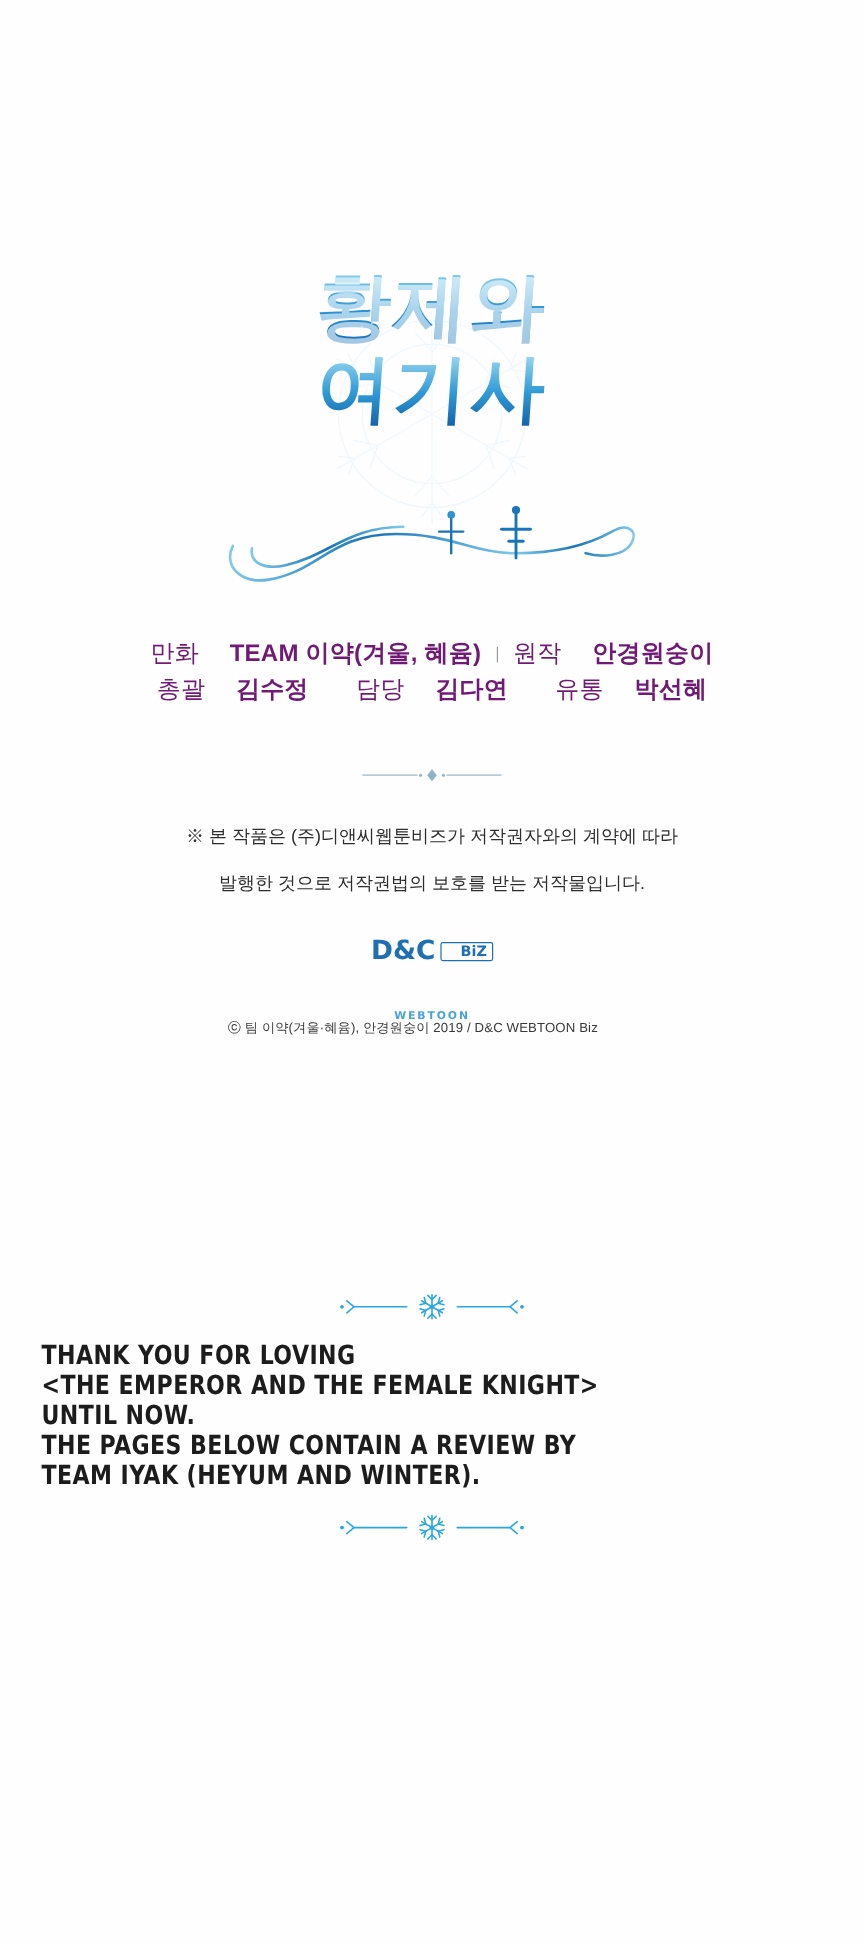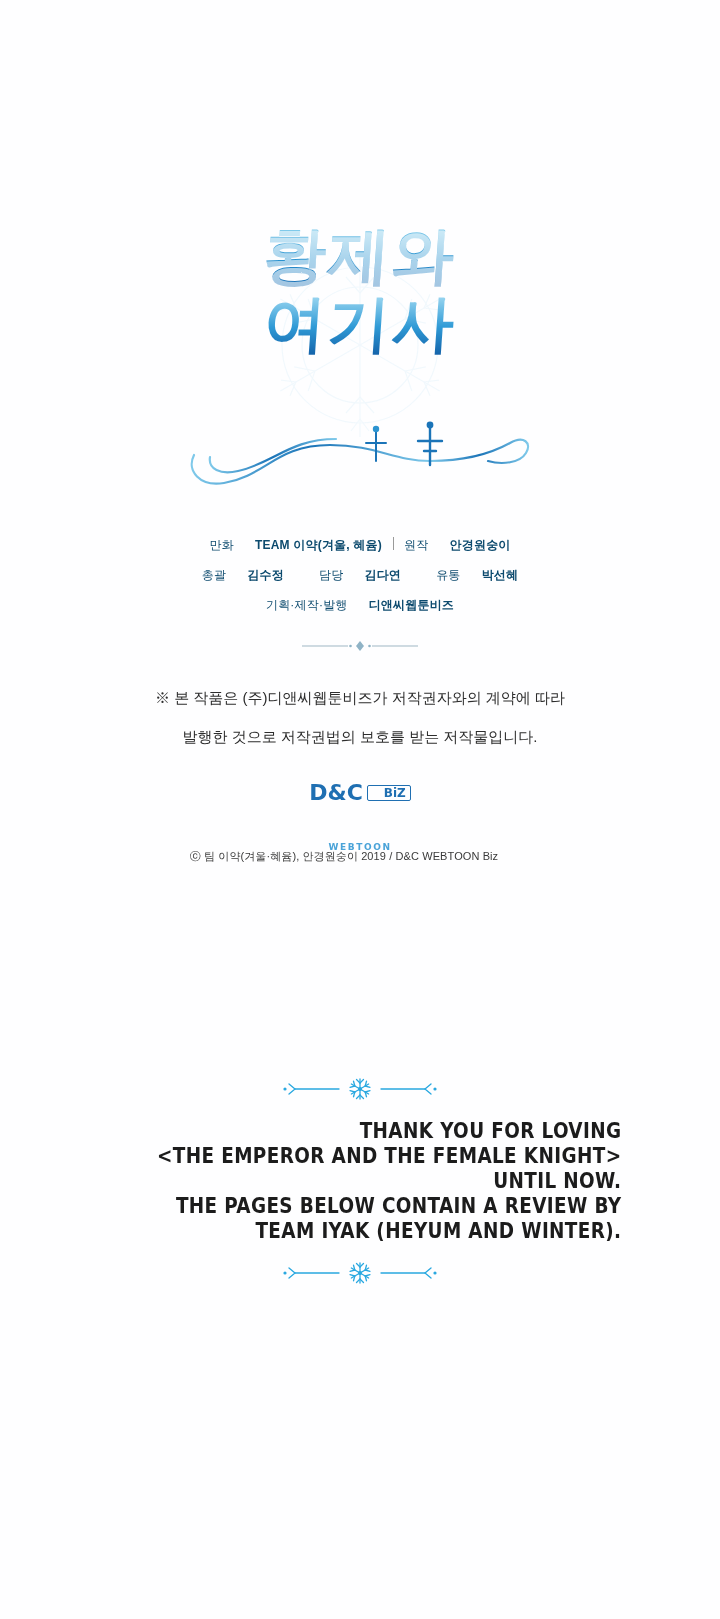--- a/index.html
+++ b/index.html
@@ -79,23 +79,23 @@
 
   
   .credits {
     position: absolute;
     top: 530px;
     left: 0;
     width: 720px;
     text-align: center;
   }
   .credit-line {
-    font-size: 12px;
+    font-size: 20px;
     line-height: 30px;
-    color: #0c4a6e;
+    color: #701a75;
     letter-spacing: 0.2px;
   }
   .credit-line .lbl { font-weight: 400; }
   .credit-line .val { font-weight: 700; }
   .credit-sep {
     display: inline-block;
     width: 1px;
     height: 13px;
     background: #9a9a9a;
     margin: 0 7px -1px 7px;
@@ -189,23 +189,23 @@
   }
   .orn-bottom {
     position: absolute;
     top: 1262px;
     left: 50%;
     transform: translateX(-50%);
   }
   .thanks {
     position: absolute;
     top: 1118px;
-    left: 0;
+    left: 12px;
     width: 644px;
-    text-align: right;
+    text-align: left;
   }
   .thanks p {
     margin: 0;
     font-family: "DejaVu Sans", sans-serif;
     font-weight: 700;
     font-size: 22px;
     line-height: 25px;
     color: #1c1c1c;
     letter-spacing: 0.4px;
     font-stretch: condensed;
@@ -290,25 +290,20 @@
       <span class="sp"></span><span class="sp"></span>
       <span class="lbl">담당</span>
       <span class="sp"></span>
       <span class="val">김다연</span>
       <span class="sp"></span><span class="sp"></span>
       <span class="lbl">유통</span>
       <span class="sp"></span>
       <span class="val">박선혜</span>
     </div>
 
-    <div class="credit-line">
-      <span class="lbl">기획·제작·발행</span>
-      <span class="sp"></span>
-      <span class="val">디앤씨웹툰비즈</span>
-    </div>
   </div>
 
   <svg class="mini-divider" width="120" height="12" viewBox="0 0 120 12">
     <g stroke="#9fb7c4" stroke-width="1" fill="none">
       <line x1="2" y1="6" x2="48" y2="6"></line>
       <line x1="72" y1="6" x2="118" y2="6"></line>
       <path d="M60 1 L64 6 L60 11 L56 6 Z" fill="#8fb3c6" stroke="none"></path>
       <circle cx="50.5" cy="6" r="1.3" fill="#8fb3c6" stroke="none"></circle>
       <circle cx="69.5" cy="6" r="1.3" fill="#8fb3c6" stroke="none"></circle>
     </g>

